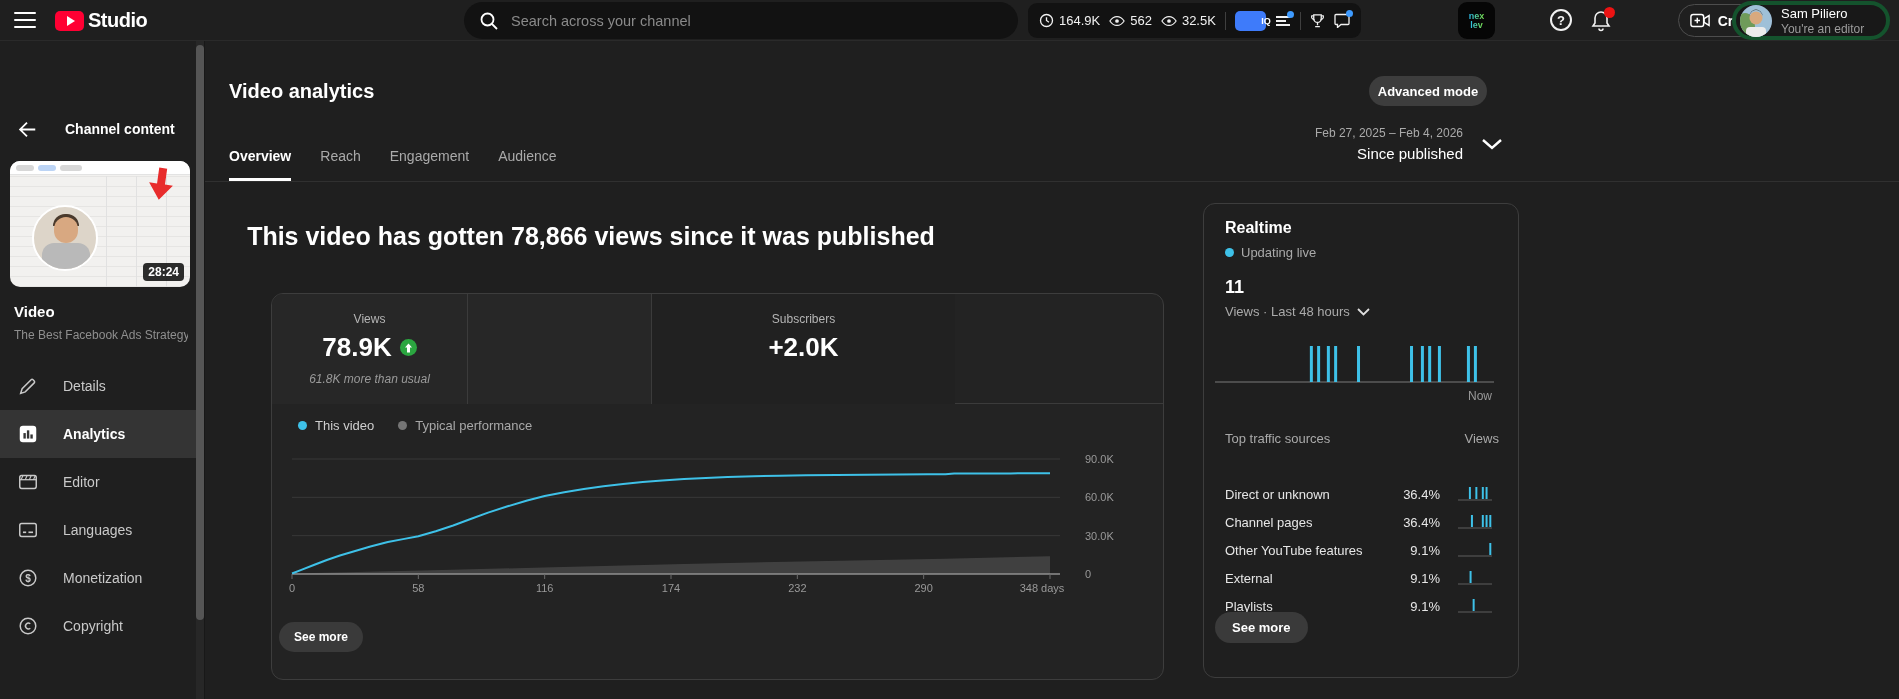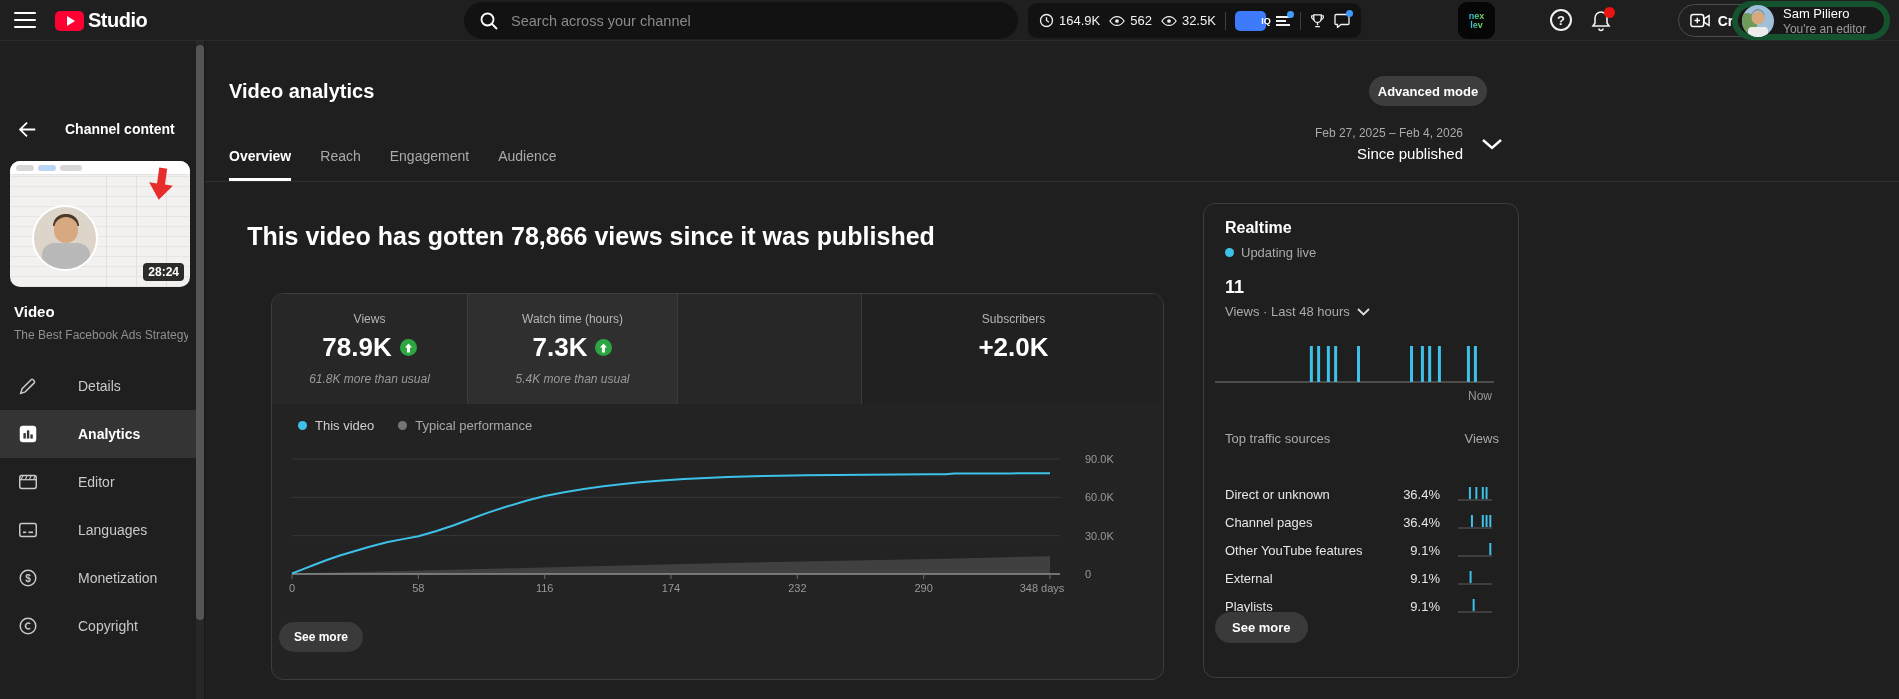--- a/index.html
+++ b/index.html
@@ -23,21 +23,21 @@
   .sep { width:1px; height:18px; background:#3f3f3f; }
   .iq-badge { width:20px; height:20px; border-radius:5px; background:#3e7bfa; color:#fff; font-size:9px; font-weight:bold; display:flex; align-items:center; justify-content:center; cursor:pointer;padding-left:31px; }
   .mini-ic { position:relative; display:flex; align-items:center; cursor:pointer; }
   .bluedot { position:absolute; right:-3px; top:-3px; width:7px; height:7px; border-radius:50%; background:#3e9bff; }
   .nexlev { position:absolute; left:1458px; top:2px; width:37px; height:37px; border-radius:9px; background:#060606; display:flex; flex-direction:column; align-items:center; justify-content:center; line-height:9px; cursor:pointer; }
   .nexlev span { font-size:9px; font-weight:bold; background:linear-gradient(90deg,#2bc0f0,#7be04a); -webkit-background-clip:text; background-clip:text; color:transparent; }
   .help-btn { position:absolute; left:1550px; top:9px; width:22px; height:22px; border:2px solid #f1f1f1; border-radius:50%; display:flex; align-items:center; justify-content:center; font-size:13px; font-weight:bold; color:#f1f1f1; cursor:pointer; }
   .bell { position:absolute; left:1590px; top:9px; width:24px; height:24px; cursor:pointer; }
   .reddot { position:absolute; right:-1px; top:-2px; width:11px; height:11px; border-radius:50%; background:#ec1313; }
   .create-btn { position:absolute; left:1678px; top:4px; width:95px; height:33px; border:1px solid #4d4d4d; border-radius:17px; display:flex; align-items:center; justify-content:center; gap:8px; font-size:14px; font-weight:bold; color:#fff; cursor:pointer; background:#1f1f1f; }
-  .user-pill { position:absolute; left:1732px; top:1px; width:158px; height:39px; border:6px solid #14532d; background:#181818; border-radius:20px; display:flex; align-items:center; padding-left:4px; gap:9px; cursor:pointer; }
+  .user-pill { position:absolute; left:1732px; top:1px; width:158px; height:39px; border:4px solid #14532d; background:#181818; border-radius:20px; display:flex; align-items:center; padding-left:4px; gap:9px; cursor:pointer; }
   .user-name { font-size:13px; color:#fff; line-height:16px; }
   .user-role { font-size:12px; color:#9c9c9c; line-height:14px; }
 
   
   .sidebar { position:absolute; left:0; top:41px; width:204px; height:658px; background:#1f1f1f; z-index:20; }
   .sb-track { position:absolute; right:0; top:0; width:8px; height:658px; background:#272727; }
   .sb-thumb { position:absolute; right:0; top:4px; width:8px; height:575px; background:#555; border-radius:4px; cursor:pointer; }
   .back-row { position:absolute; left:0; top:70px; width:196px; height:36px; display:flex; align-items:center; cursor:pointer; }
   .back-arrow { margin-left:16px; width:22px; height:22px; }
   .back-label { margin-left:27px; font-size:14px; font-weight:bold; color:#fff; }
@@ -51,21 +51,21 @@
   .thumb-face { position:absolute; left:22px; top:44px; width:66px; height:66px; border-radius:50%; background:#ddd5c9; border:2px solid #fff; overflow:hidden; }
   .tf-head { position:absolute; left:20px; top:10px; width:24px; height:26px; border-radius:12px; background:#d8a881; }
   .tf-hair { position:absolute; left:19px; top:7px; width:26px; height:12px; border-radius:12px 12px 0 0; background:#4a3a2c; }
   .tf-body { position:absolute; left:8px; top:36px; width:48px; height:30px; border-radius:12px 12px 0 0; background:#b9b9b9; }
   .duration { position:absolute; right:6px; bottom:6px; background:rgba(0,0,0,.82); color:#fff; font-size:12px; font-weight:bold; border-radius:4px; padding:2px 5px; }
   .sb-section { position:absolute; left:14px; top:262px; font-size:15px; font-weight:bold; color:#fff; }
   .sb-videotitle { position:absolute; left:14px; top:287px; width:174px; font-size:12px; color:#8f8f8f; white-space:nowrap; overflow:hidden; }
   .menu { position:absolute; left:0; top:321px; width:196px; }
   .mi { height:48px; display:flex; align-items:center; cursor:pointer; color:#c9c9c9; }
   .mi .ic { width:24px; height:24px; margin-left:16px; display:flex; align-items:center; justify-content:center; }
-  .mi .lbl { margin-left:38px; font-size:14px; }
+  .mi .lbl { margin-left:23px; font-size:14px; }
   .mi.active { background:#343434; color:#fff; }
   .mi.active .lbl { font-weight:bold; }
 
   
   .main { position:absolute; left:204px; top:41px; width:1695px; height:658px; border-left:1px solid #181818; }
   .page-title { position:absolute; left:24px; top:39px; font-size:20px; font-weight:bold; color:#fff; }
   .adv-btn { position:absolute; left:1164px; top:35px; width:118px; height:30px; background:#3d3d3d; border-radius:15px; display:flex; align-items:center; justify-content:center; font-size:13px; font-weight:bold; color:#fff; cursor:pointer; }
   .tabs { position:absolute; left:24px; top:107px; display:flex; gap:29px; }
   .tab { font-size:14px; color:#aaa; padding-bottom:17px; cursor:pointer; position:relative; }
   .tab.active { color:#fff; font-weight:bold; }
@@ -346,32 +346,20 @@
           <div class="mlabel">Views</div>
           <div class="mval">
               <span>78.9K</span>
               <span class="badge-up">
                 <svg width="9" height="10" viewBox="0 0 9 10">
                   <path d="M4.5 0.5L8 4.5H6v5H3v-5H1z" fill="#fff"></path>
                 </svg>
               </span>
             </div>
           <div class="mdelta">61.8K more than usual</div>
-        </div>
-        <div class="mcol c-watch">
-          <div class="mlabel">Watch time (hours)</div>
-          <div class="mval">
-              <span>7.3K</span>
-              <span class="badge-up">
-                <svg width="9" height="10" viewBox="0 0 9 10">
-                  <path d="M4.5 0.5L8 4.5H6v5H3v-5H1z" fill="#fff"></path>
-                </svg>
-              </span>
-            </div>
-          <div class="mdelta">5.4K more than usual</div>
         </div>
         <div class="mcol c-spacer"></div>
         <div class="mcol c-subs">
           <div class="mlabel">Subscribers</div>
           <div class="mval">
               <span>+2.0K</span>
             </div>
         </div>
       </div>
 

